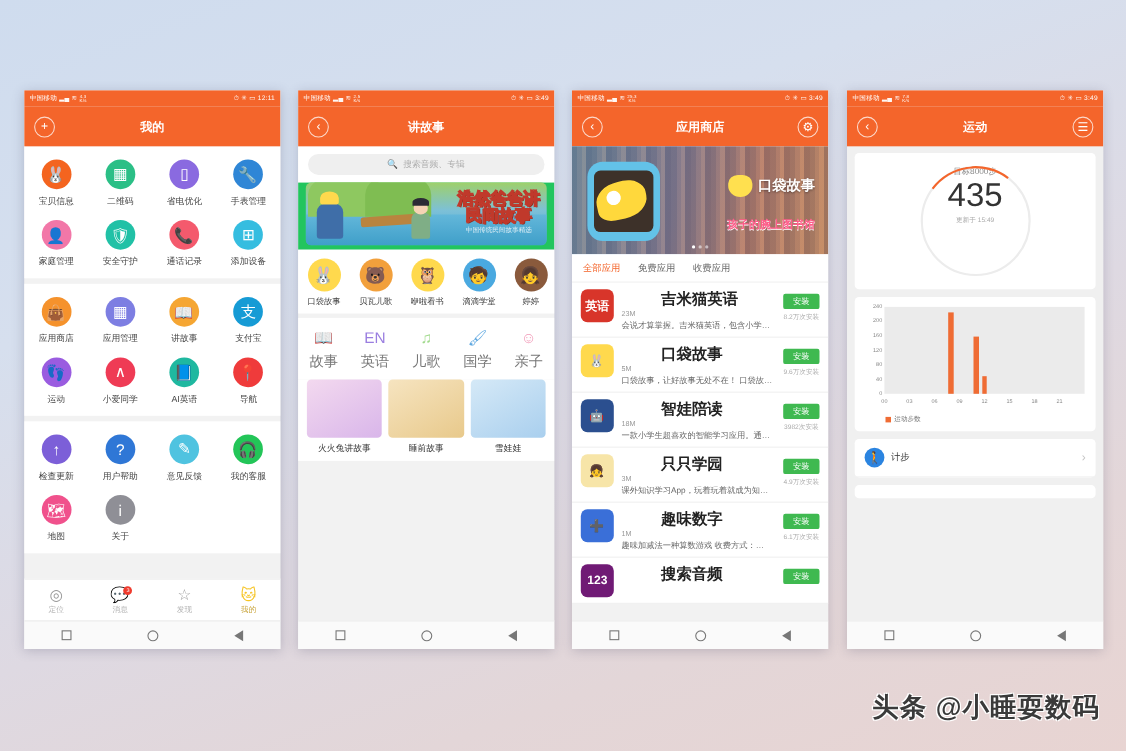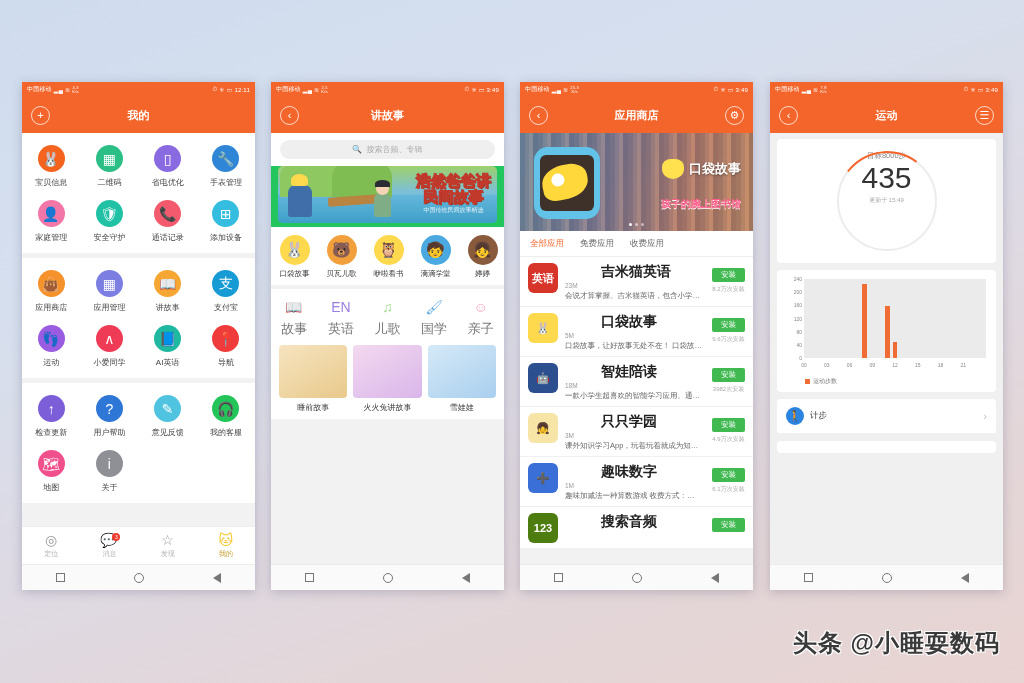--- a/index.html
+++ b/index.html
@@ -476,26 +476,26 @@
           <div class="cat-ico" style="color:#5fa8e0">🖌</div>
           <div class="cat-lab">国学</div>
         </div>
         <div class="cat">
           <div class="cat-ico" style="color:#f29ab8">☺</div>
           <div class="cat-lab">亲子</div>
         </div>
       </div>
     <div class="cardgrid" id="p2cards">
         <div class="ccell">
+          <div class="cthumb" style="background:linear-gradient(150deg,#f3d9ef,#d9b6ea)"></div>
+          <div class="clab">火火兔讲故事</div>
+        </div>
+        <div class="ccell">
           <div class="cthumb" style="background:linear-gradient(150deg,#f6e4c0,#e8c98b)"></div>
           <div class="clab">睡前故事</div>
-        </div>
-        <div class="ccell">
-          <div class="cthumb" style="background:linear-gradient(150deg,#f3d9ef,#d9b6ea)"></div>
-          <div class="clab">火火兔讲故事</div>
         </div>
         <div class="ccell">
           <div class="cthumb" style="background:linear-gradient(150deg,#d5e9f7,#a9cfee)"></div>
           <div class="clab">雪娃娃</div>
         </div>
       </div>
 
     <div class="navbar">
       <span class="nav-sq"></span>
       <span class="nav-ci"></span>
@@ -591,21 +591,21 @@
         <div class="approw">
           <div class="appico" style="background:#3a6fd8">➕</div>
           <div class="appmid">
             <div class="appname">趣味数字</div>
             <div class="appsize">1M</div>
             <div class="appdesc">趣味加减法一种算数游戏 收费方式：…</div>
           </div>
           <div class="appright"><span class="install">安装</span><div class="appcount">6.1万次安装</div></div>
         </div>
         <div class="approw">
-          <div class="appico" style="background:#4d7c0f">123</div>
+          <div class="appico" style="background:#701a75">123</div>
           <div class="appmid">
             <div class="appname">搜索音频</div>
             <div class="appsize"></div>
             <div class="appdesc"></div>
           </div>
           <div class="appright"><span class="install">安装</span><div class="appcount"></div></div>
         </div>
       </div>
 
     <div class="navbar">

